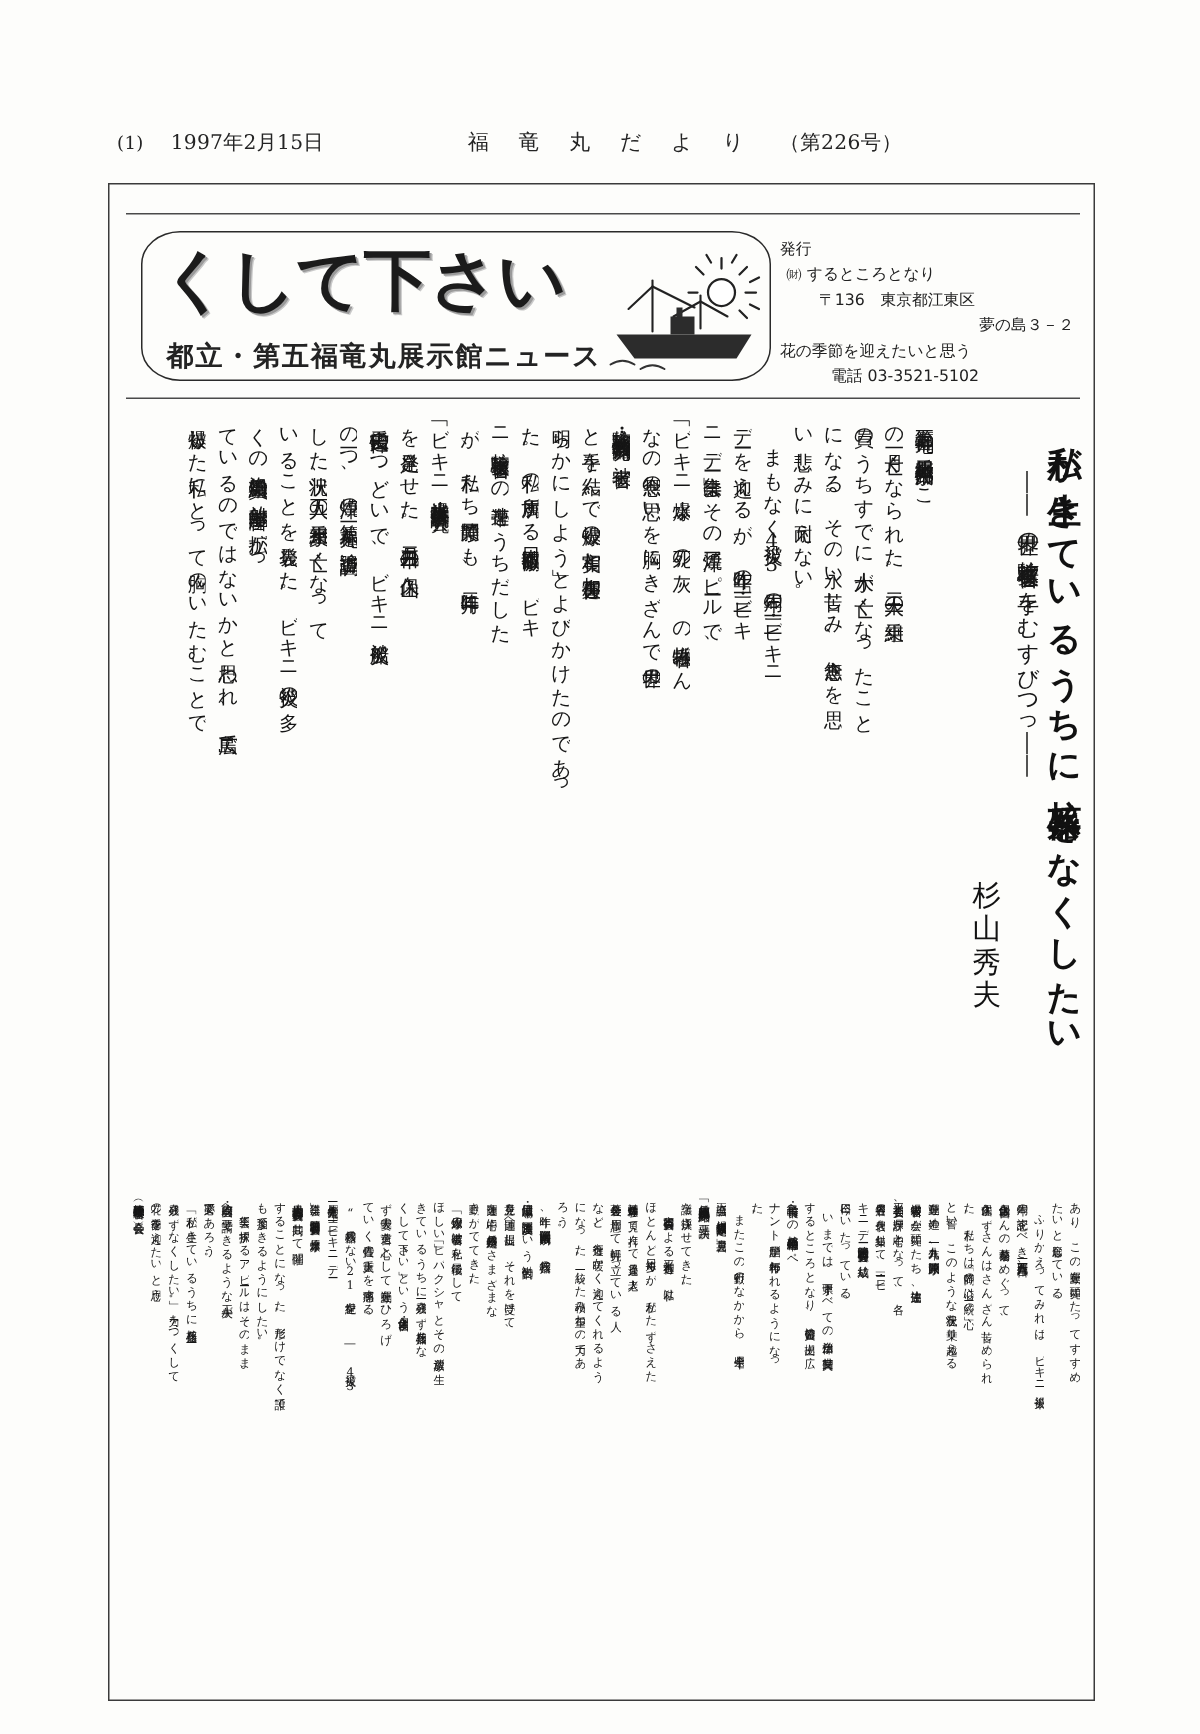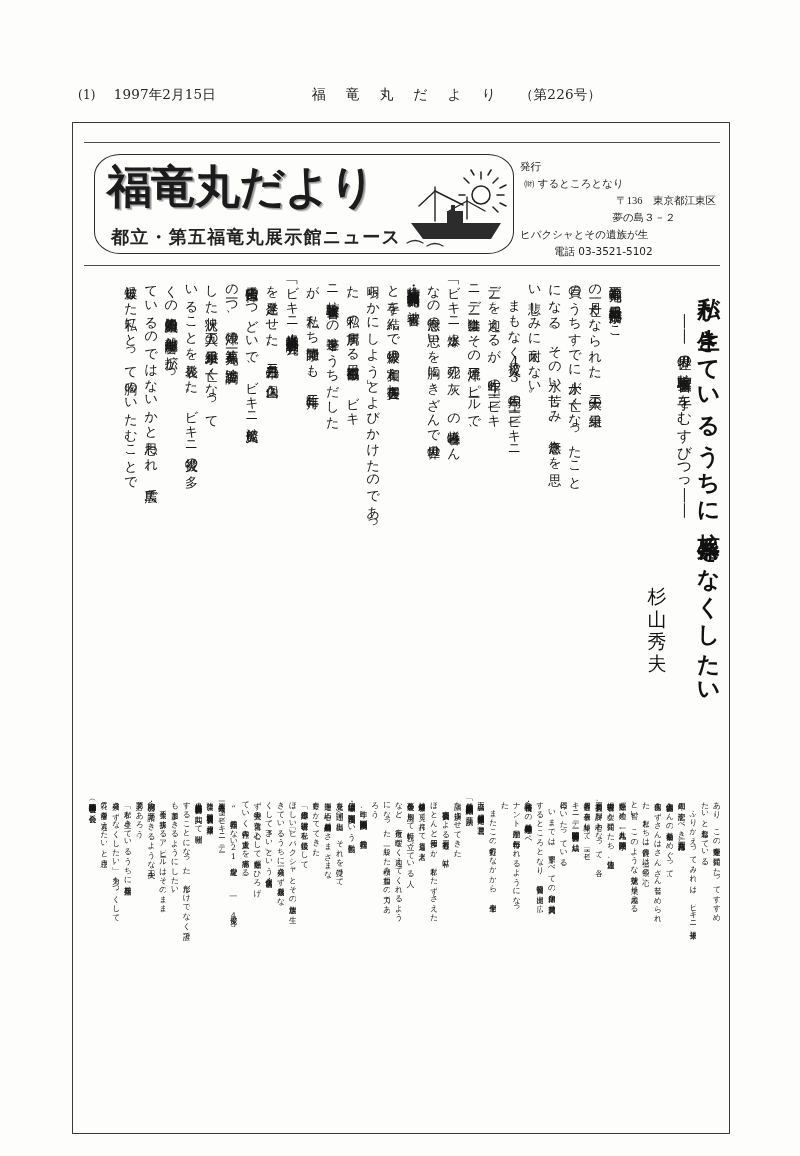--- a/index.html
+++ b/index.html
@@ -135,22 +135,22 @@
     font-family: "DejaVu Sans", "Liberation Sans", sans-serif;
     font-size: 10.5px;
     line-height: 1.62;
     color: #222;
   }
   .publisher .pl {
     display: block;
     white-space: nowrap;
   }
   .pl.a-left  { text-align: left; }
-  .pl.a-ind2  { text-align: right; padding-left: 26px; font-family: Liberation Serif, serif; }
-  .pl.a-ind3  { text-align: center; padding-left: 52px; }
+  .pl.a-ind2  { text-align: left; padding-left: 26px; }
+  .pl.a-ind3  { text-align: right; padding-left: 52px; }
   .pl.a-ind4  { text-align: left; padding-left: 4px; }
   .pl.a-ind5  { text-align: left; padding-left: 34px; }
 
   
   .article {
     position: absolute;
     left: 84px;
     top: 276px;
     width: 636px;
     height: 848px;
@@ -262,21 +262,21 @@
   <span class="rh-issue">（第226号）</span>
 </div>
 
 <div class="page-frame"></div>
 
 <div class="masthead-band">
   <div class="rule-top"></div>
   <div class="rule-bottom"></div>
 
   <div class="logo-box">
-    <div class="logo-title">福竜丸だより</div>
+    <div class="logo-title">くして下さい</div>
     <div class="logo-sub">都立・第五福竜丸展示館ニュース</div>
     <svg class="logo-art" viewBox="0 0 104 92">
       <g fill="none" stroke="#222" stroke-width="1.5" stroke-linecap="round">
         <circle cx="76" cy="34" r="9" fill="#fff"></circle>
         <line x1="76" y1="18" x2="76" y2="11"></line>
         <line x1="88" y1="22" x2="93" y2="17"></line>
         <line x1="92" y1="34" x2="99" y2="34"></line>
         <line x1="88" y1="46" x2="93" y2="51"></line>
         <line x1="64" y1="22" x2="59" y2="17"></line>
         <line x1="60" y1="34" x2="54" y2="34"></line>
@@ -301,21 +301,21 @@
         <path d="M22 85 Q30 80 38 85"></path>
       </g>
     </svg>
   </div>
 
   <div class="publisher">
     <span class="pl a-left">発行</span>
     <span class="pl a-ind4">㈶ するところとなり</span>
     <span class="pl a-ind2">〒136　東京都江東区</span>
     <span class="pl a-ind3">夢の島３－２</span>
-    <span class="pl a-left">ヒバクシャとその遺族が生</span>
+    <span class="pl a-left">花の季節を迎えたいと思う</span>
     <span class="pl a-ind5">電話 03-3521-5102</span>
   </div>
 </div>
 
 <div class="article">
 
   <div class="band band-upper">
     <div class="headline-wrap">
       <div class="headline-main">私が生きているうちに核兵器をなくしたい</div>
       <div class="headline-sub">――世界の核実験被害者と手をむすびつっ――</div>

